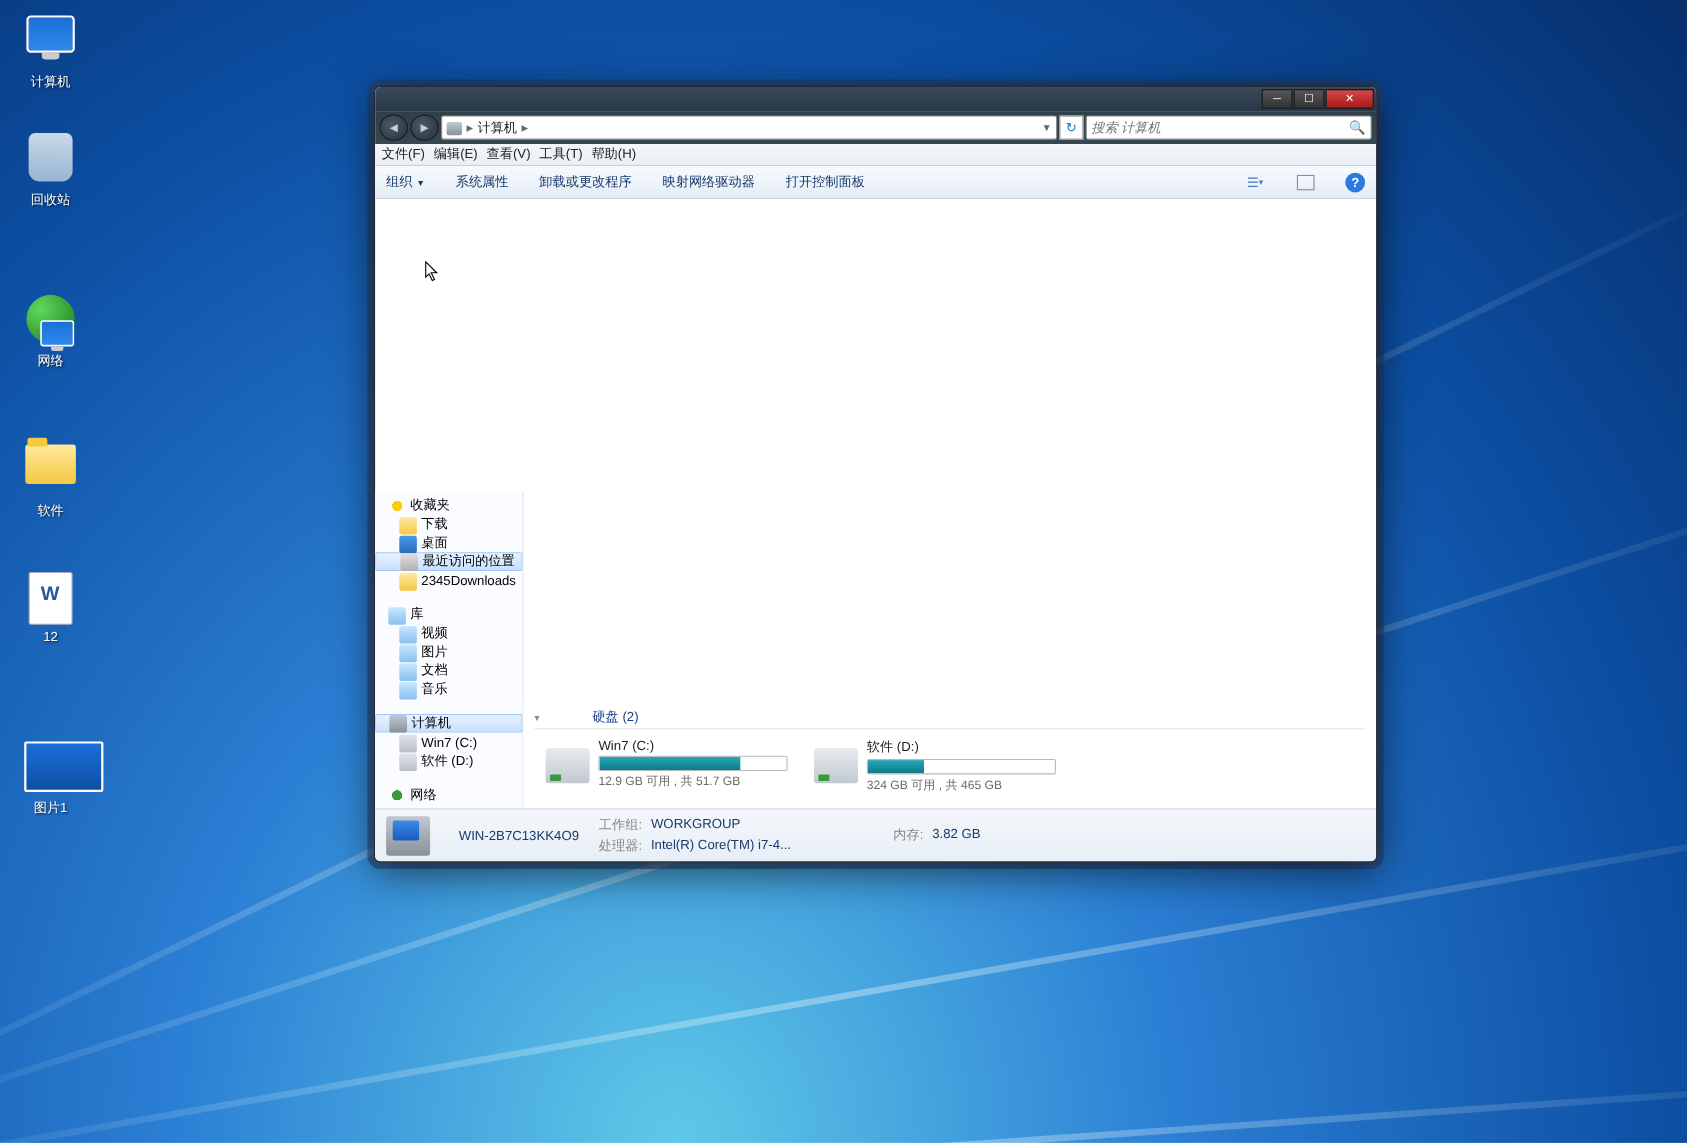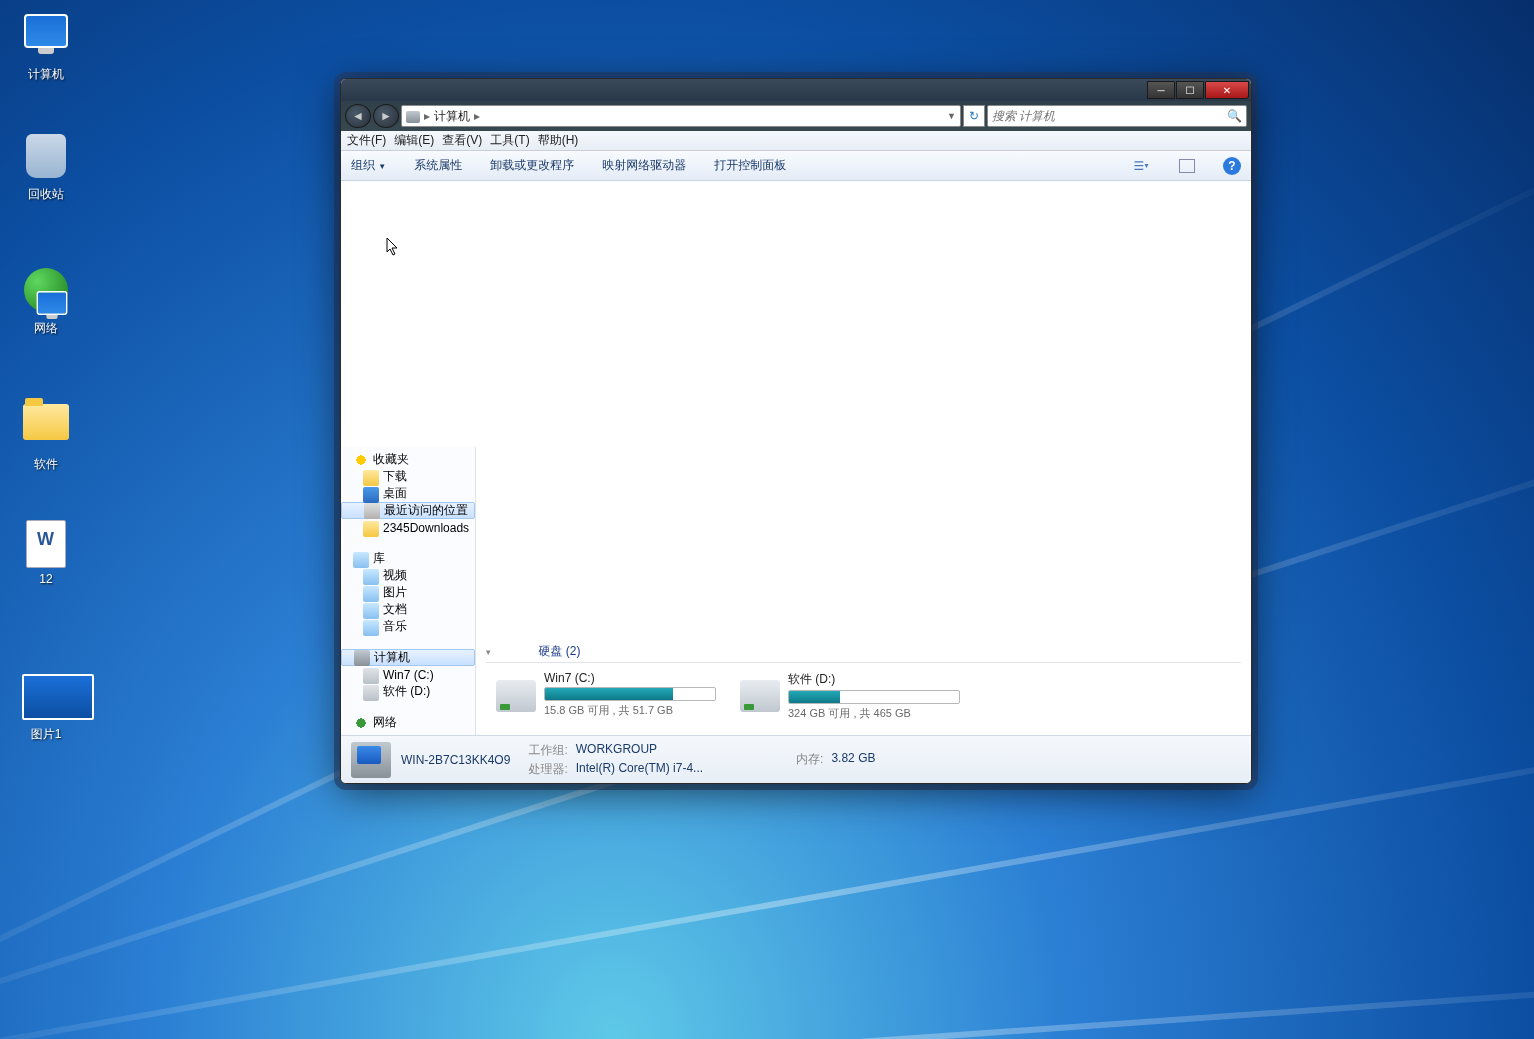--- a/index.html
+++ b/index.html
@@ -72,41 +72,41 @@
 .drive .dico{width:40px;height:32px;background:linear-gradient(#e8ecf0,#c0c8d0);border-radius:3px;position:relative;align-self:center;}
 .drive .dico:after{content:"";position:absolute;bottom:2px;left:4px;width:10px;height:6px;background:#3a9a3a;border-radius:1px;}
 .drive .dinfo{flex:1;}
 .drive .dname{color:#222;margin-bottom:2px;}
 .drive .dbar{height:14px;border:1px solid #b8b8b8;border-radius:2px;background:#fff;overflow:hidden;margin-bottom:2px;}
 .drive .dfill{height:100%;background:linear-gradient(#24a8b8,#0e7a8a);}
 .drive .dstat{color:#6a6a6a;font-size:11px;}
 .statusbar{height:48px;background:linear-gradient(#f4f8fc,#e8eef6);border-top:1px solid #d0d8e4;display:flex;align-items:center;padding:0 10px;font-size:12px;gap:10px;}
 .statusbar .sico{width:40px;height:36px;background:linear-gradient(#c0c8d0,#889098);border-radius:3px;position:relative;}
 .statusbar .sico:after{content:"";position:absolute;top:4px;left:6px;width:24px;height:18px;background:linear-gradient(#3a8ae8,#1a5ac0);border-radius:2px;}
-.statusbar .sname{color:#1a3a6a;font-weight:normal;}
+.statusbar .sname{color:#1a3a6a;font-weight:normal;margin-left:16px;}
 .statusbar .sgrid{display:grid;grid-template-columns:auto auto;column-gap:8px;row-gap:2px;margin-left:8px;}
 .statusbar .slbl{color:#888;text-align:right;}
 .statusbar .sval{color:#1a3a6a;}
 .cursor{position:absolute;left:385px;top:237px;width:16px;height:20px;pointer-events:none;z-index:100;}
 </style>
 </head>
 <body>
 
 <div class="beam b1"></div>
 <div class="beam b2"></div>
 <div class="beam b3"></div>
 <div class="beam b4"></div>
 
 <div class="desktop-icon" style="left:4px;top:14px;">
   <div class="ico">
       <div class="monitor"></div>
     </div>
   <div class="lbl">计算机</div>
 </div>
-<div class="desktop-icon" style="left:4px;top:134px;">
+<div class="desktop-icon" style="left:4px;top:121px;">
   <div class="ico">
       <div class="bin"></div>
     </div>
   <div class="lbl">回收站</div>
 </div>
 <div class="desktop-icon" style="left:4px;top:268px;">
   <div class="ico">
       <div class="globe"></div>
       <div class="monitor" style="position:absolute;bottom:-4px;right:-4px;transform:scale(.7);"></div>
     </div>
@@ -240,21 +240,21 @@
         <span class="stxt">硬盘 (2)</span>
       </div>
       <div class="drives">
         <div class="drive">
           <div class="dico"></div>
           <div class="dinfo">
             <div class="dname">Win7 (C:)</div>
             <div class="dbar">
                 <div class="dfill" id="fill-c" style="width: 75%;"></div>
               </div>
-            <div class="dstat">15.8 GB 可用 , 共 51.7 GB</div>
+            <div class="dstat">12.9 GB 可用 , 共 51.7 GB</div>
           </div>
         </div>
         <div class="drive">
           <div class="dico"></div>
           <div class="dinfo">
             <div class="dname">软件 (D:)</div>
             <div class="dbar">
                 <div class="dfill" id="fill-d" style="width: 30%;"></div>
               </div>
             <div class="dstat">324 GB 可用 , 共 465 GB</div>

